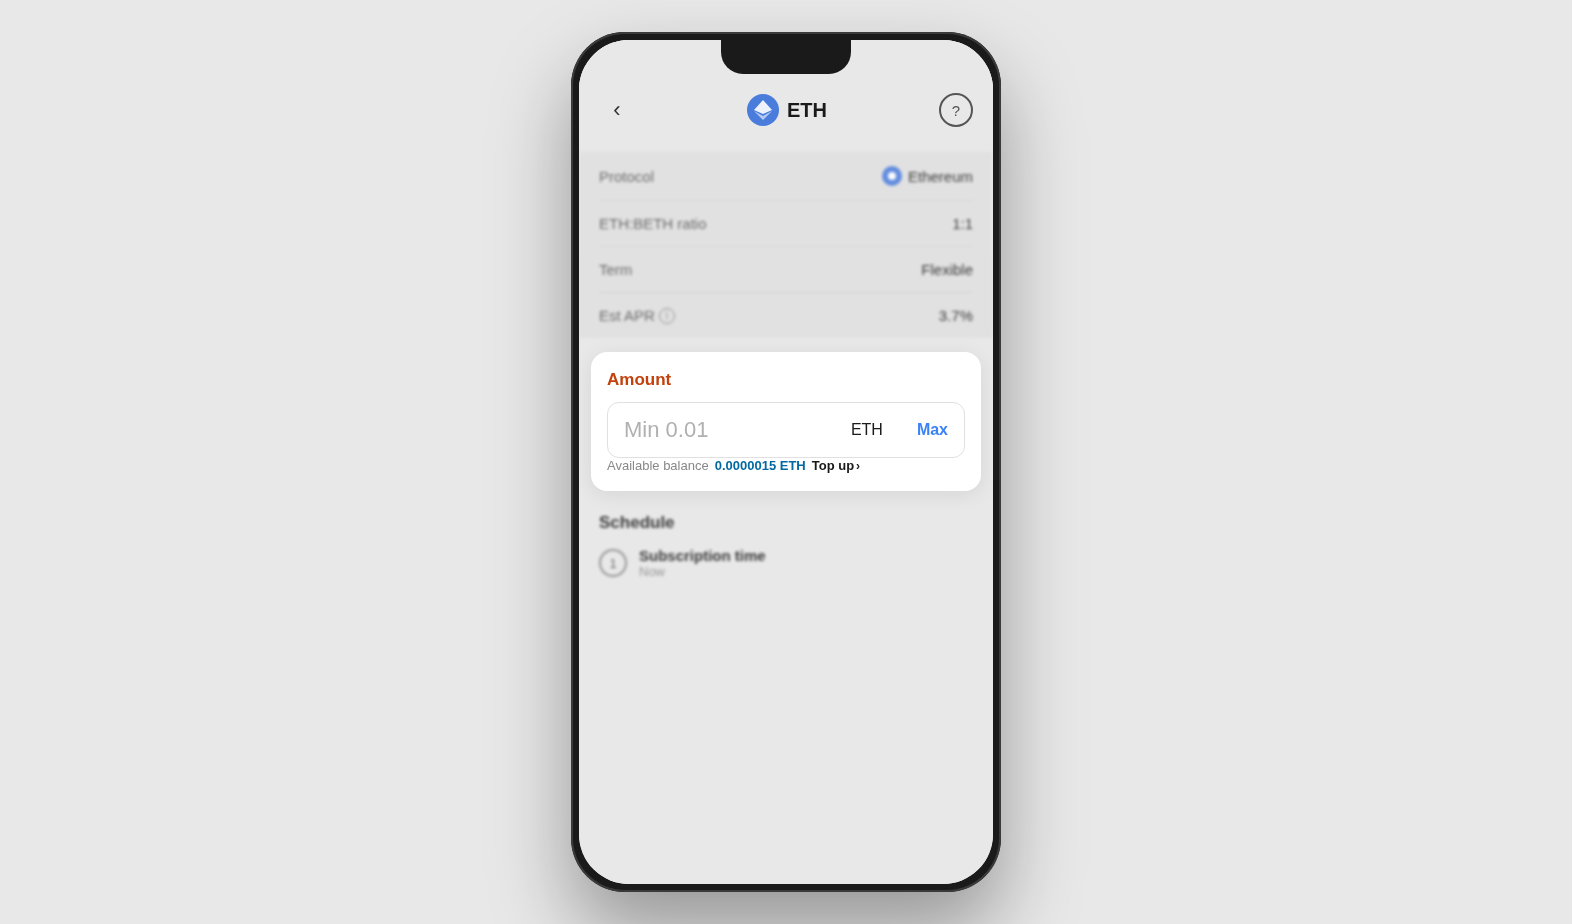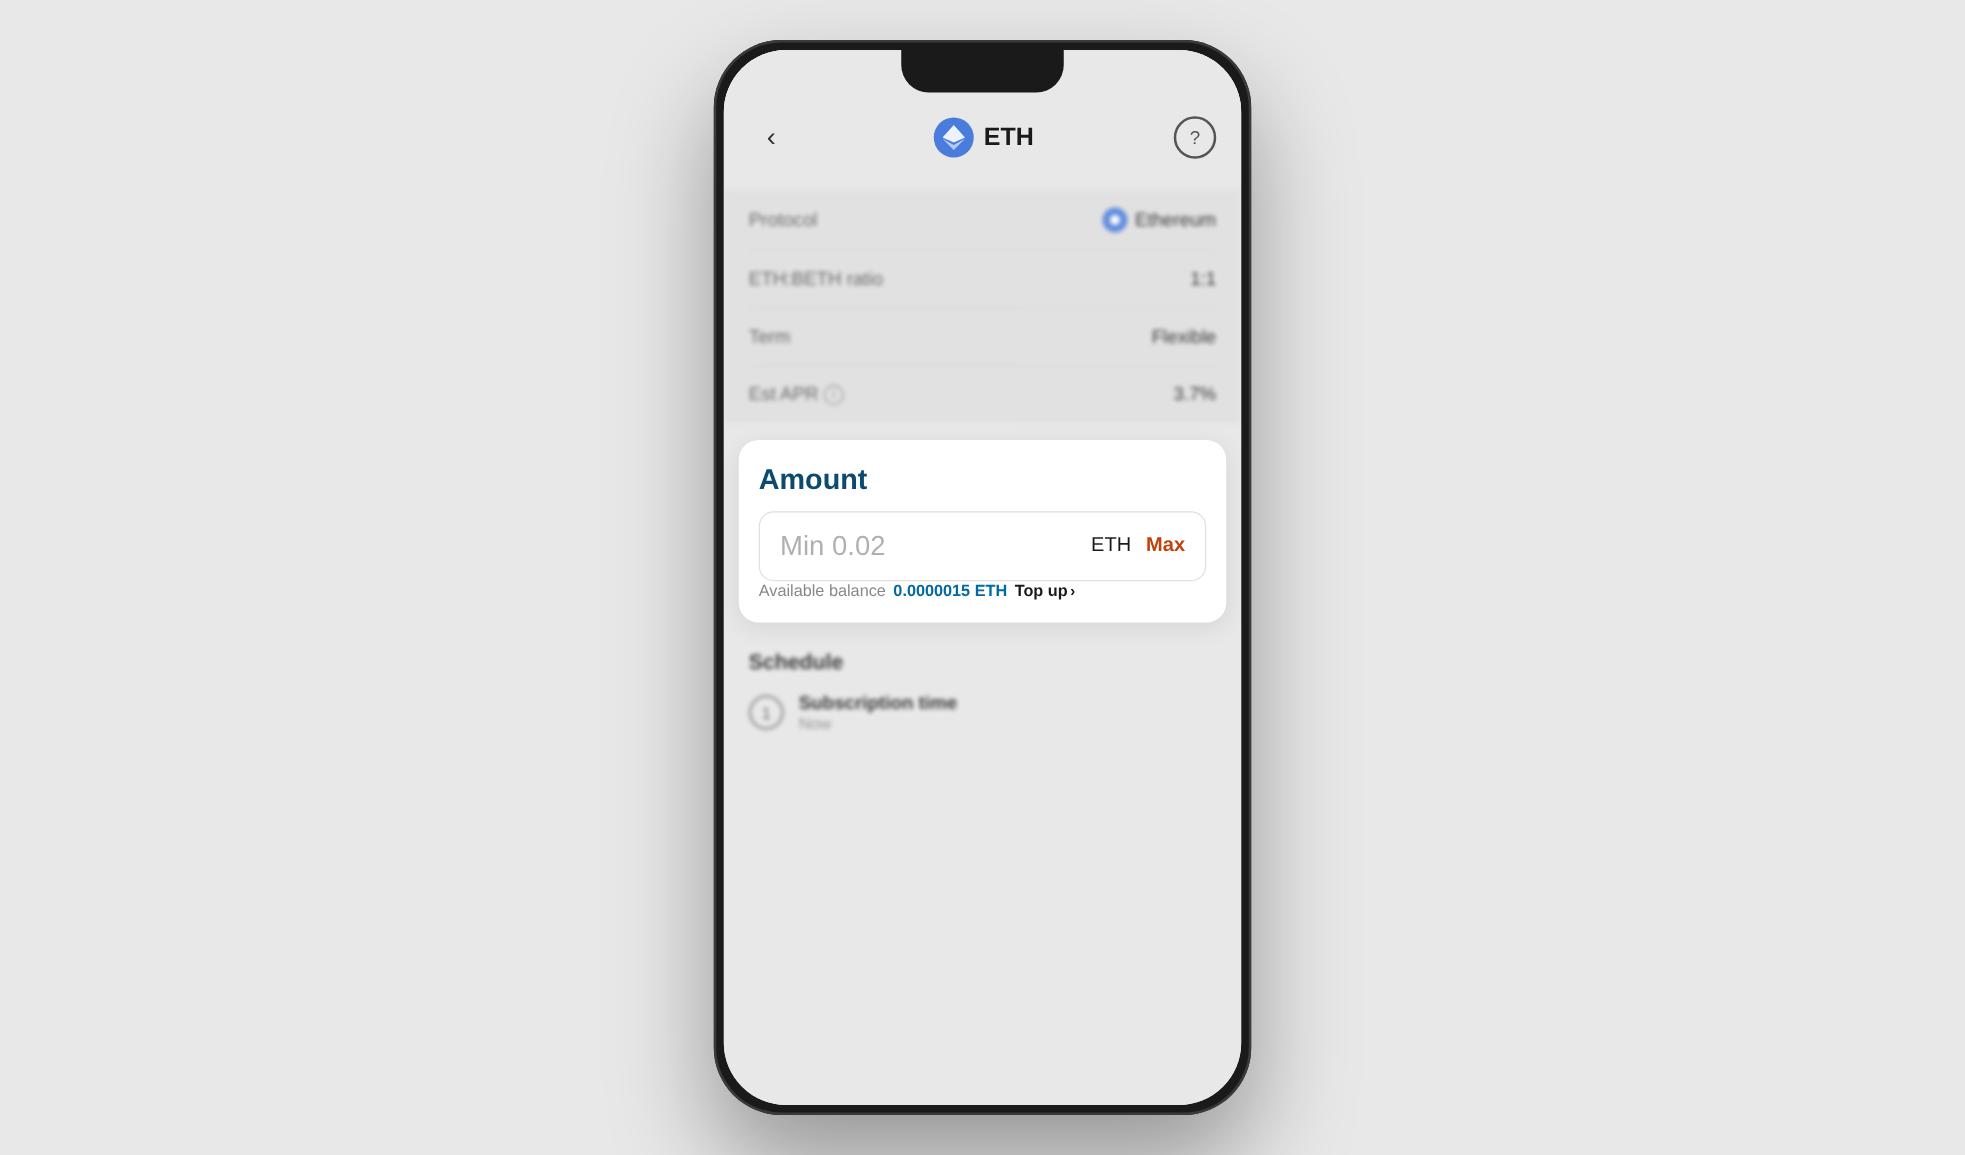--- a/index.html
+++ b/index.html
@@ -193,23 +193,23 @@
     
     .amount-card {
       background: white;
       border-radius: 16px;
       margin: 6px 12px;
       padding: 18px 16px;
       box-shadow: 0 4px 20px rgba(0,0,0,0.08);
     }
 
     .amount-label {
-      font-size: 23px;
+      font-size: 17px;
       font-weight: 600;
-      color: #0c4a6e;
+      color: #c2410c;
       margin-bottom: 12px;
     }
 
     .amount-input-row {
       display: flex;
       align-items: center;
       border: 1.5px solid #e0e0e0;
       border-radius: 12px;
       padding: 14px 16px;
       background: white;
@@ -225,22 +225,23 @@
     .amount-currency {
       font-size: 16px;
       font-weight: 500;
       color: #1a1a1a;
       margin-right: 12px;
     }
 
     .max-btn {
       font-size: 16px;
       font-weight: 600;
-      color: #c2410c;
+      color: #3b82f6;
       cursor: pointer;
+      margin-left: 22px;
     }
 
     .balance-row {
       display: flex;
       align-items: center;
       gap: 6px;
       flex-wrap: wrap;
     }
 
     .balance-label {
@@ -369,21 +370,21 @@
             <span>Est APR</span>
             <span class="info-circle">i</span>
           </span>
           <span class="info-value">3.7%</span>
         </div>
       </div>
 
       <div class="amount-card">
         <div class="amount-label">Amount</div>
         <div class="amount-input-row">
-          <span class="amount-placeholder">Min 0.02</span>
+          <span class="amount-placeholder">Min 0.01</span>
           <span class="amount-currency">ETH</span>
           <span class="max-btn">Max</span>
         </div>
         <div class="balance-row">
           <span class="balance-label">Available balance</span>
           <span class="balance-value">0.0000015 ETH</span>
           <span class="topup-link">
             <span>Top up</span>
             <span class="topup-chevron">›</span>
           </span>

